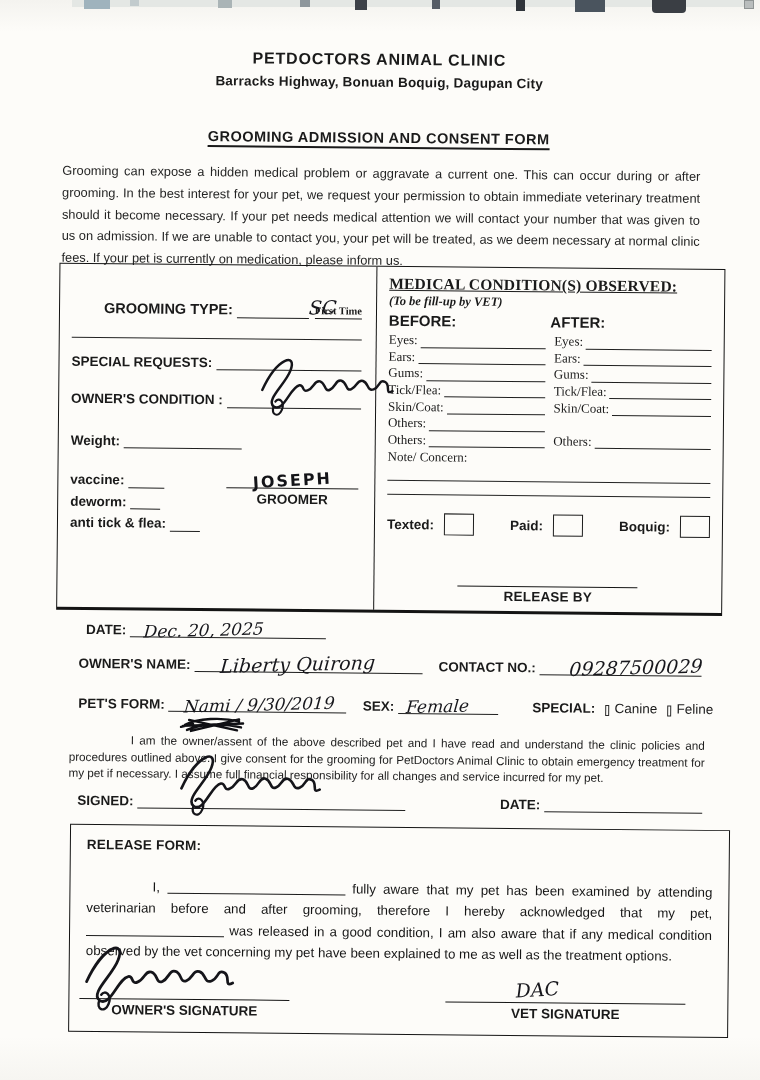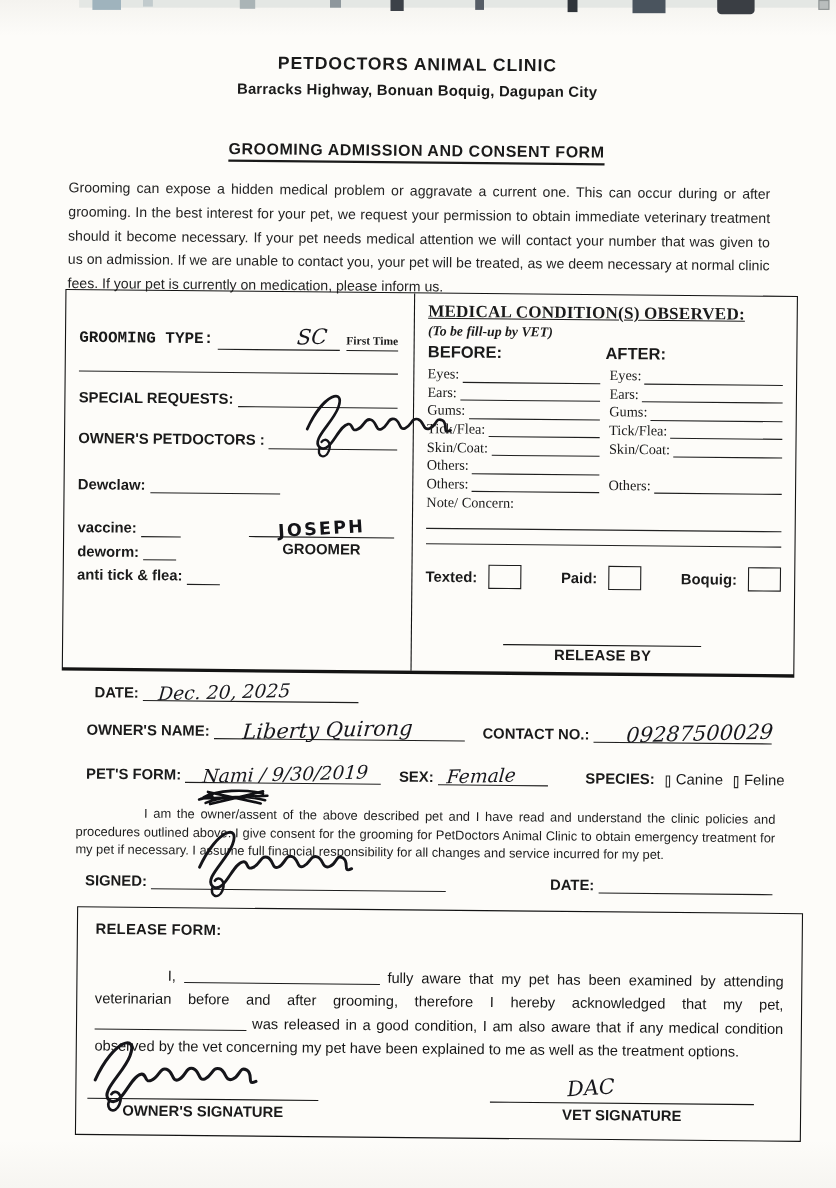--- a/index.html
+++ b/index.html
@@ -32,21 +32,21 @@
   .intro { margin:14px 58px 0 64px; font-size:12.8px; line-height:1.7; text-align:justify; color:#242424; }
 
   
   .main-box { position:absolute; left:62px; top:265px; width:666px; height:347px;
               border:1.8px solid #141414; border-bottom-width:3px; display:flex; background:transparent; }
   .cell-left { width:331px; border-right:1.8px solid #141414; padding:20px 14px 10px 12px; position:relative; }
   .cell-right { flex:1; padding:8px 12px 6px 12px; position:relative; font-family:"Liberation Serif", serif; }
 
   .row { display:flex; align-items:flex-end; }
   .lbl { white-space:nowrap; font-weight:bold; font-size:13.5px; line-height:1.15; position:relative; }
-  .serif-lbl { font-family:Liberation Mono, monospace; }
+  .serif-lbl { font-family:Liberation Sans, sans-serif;margin-left:32px; }
   .uline { flex:1; border-bottom:1.5px solid #1f1f1f; height:15px; position:relative; margin-left:4px; }
   .uline.fixed { flex:none; }
 
   .hw { position:absolute; bottom:-3px; font-family:"DejaVu Serif", serif; font-style:italic;
         color:#17171c; transform:skewX(-6deg) rotate(-2deg); white-space:nowrap; }
 
   .gt-row { margin-top:16px; }
   .gt-lbl { font-size:14.5px; }
   .first-time { font-family:"Liberation Serif", serif; font-weight:bold; font-size:10.5px;
                 border-bottom:1.6px solid #1a1a1a; margin-left:6px; white-space:nowrap; line-height:1.3; }
@@ -186,29 +186,29 @@
             <span class="hw hw-sc">SC</span>
           </span>
           <span class="first-time">First Time</span>
         </div>
         <div class="divider"></div>
         <div class="row sr-row">
           <span class="lbl">SPECIAL REQUESTS:</span>
           <span class="uline"></span>
         </div>
         <div class="row os-row">
-          <span class="lbl">OWNER'S PETDOCTORS :</span>
+          <span class="lbl">OWNER'S CONDITION :</span>
           <span class="uline">
             <svg class="sigsvg sig-in-box" width="150" height="66">
                 <use href="#sig"></use>
               </svg>
           </span>
         </div>
         <div class="row wt-row">
-          <span class="lbl">Dewclaw:</span>
+          <span class="lbl">Weight:</span>
           <span class="uline fixed" style="width:118px"></span>
         </div>
         <div class="row vx-row">
           <span class="vlbl lbl">vaccine:</span>
           <span class="uline fixed short34"></span>
         </div>
         <div class="row vrow">
           <span class="vlbl lbl">deworm:</span>
           <span class="uline fixed short30"></span>
         </div>
@@ -339,21 +339,21 @@
 
     <div class="abs row pet-row">
       <span class="mid-lbl">PET'S FORM:</span>
       <span class="uline fixed" style="width:178px">
         <span class="hw hw-pet">Nami / 9/30/2019</span>
       </span>
       <span class="mid-lbl gapL">SEX:</span>
       <span class="uline fixed" style="width:100px">
         <span class="hw hw-sex">Female</span>
       </span>
-      <span class="mid-lbl" style="margin-left:34px">SPECIES:</span>
+      <span class="mid-lbl" style="margin-left:34px">SPECIAL:</span>
       <span class="cbx"></span>
       <span class="species-opt">Canine</span>
       <span class="cbx"></span>
       <span class="species-opt">Feline</span>
     </div>
 
     <svg class="scribble" width="70" height="22">
         <use href="#scrib"></use>
       </svg>
 

